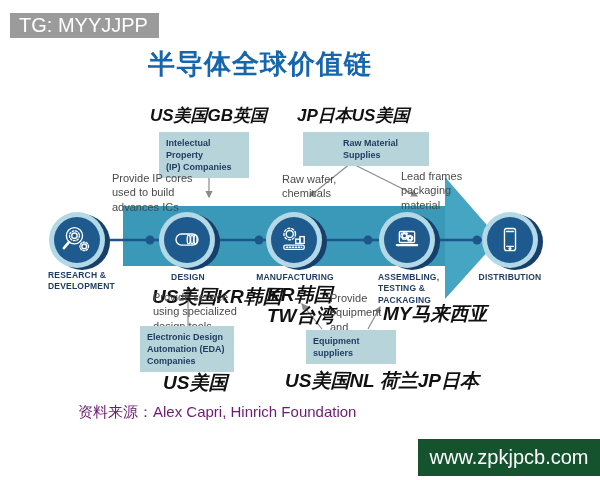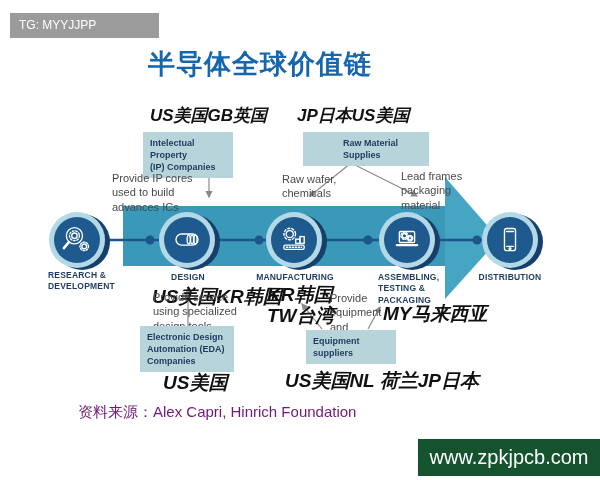--- a/index.html
+++ b/index.html
@@ -1,41 +1,41 @@
 <!DOCTYPE html>
 <html><head>
 <meta charset="utf-8">
 <style>
   html,body{margin:0;padding:0;}
   body{width:600px;height:480px;position:relative;background:#ffffff;
        font-family:"Liberation Sans","DejaVu Sans",sans-serif;overflow:hidden;}
   .abs{position:absolute;}
   
   #badge{left:10px;top:13px;width:140px;height:25px;background:#9b9b9b;color:#fff;
-         font-size:12px;line-height:25px;padding-left:9px;z-index:3;}
+         font-size:20px;line-height:25px;padding-left:9px;z-index:3;}
   #title{left:0;top:46px;width:520px;text-align:center;font-size:27px;font-weight:bold;
          color:#1566ac;letter-spacing:1px;z-index:3;}
   #source{left:78px;top:403px;font-size:15px;color:#701a75;z-index:3;}
   #watermark{left:418px;top:439px;width:182px;height:37px;background:#14532d;color:#fff;
          font-size:20px;text-align:center;line-height:37px;z-index:3;}
   
   .region{font-weight:bold;color:#111;z-index:3;white-space:pre-line;font-style:italic;}
   .region-sm{font-size:17px;}
   .region-lg{font-size:19px;}
   #region-ip{left:150px;top:104px;}
   #region-raw{left:297px;top:104px;}
   #region-design{left:152px;top:284px;}
   #region-mfg{left:267px;top:284px;line-height:1.12;}
   #region-asm{left:383px;top:301px;}
   #region-eda{left:163px;top:370px;}
   #region-equip{left:285px;top:368px;}
   
   .info-box{background:#b7d4da;color:#1d3a5f;font-weight:bold;font-size:9px;line-height:1.35;
             padding:5px 7px;white-space:pre-line;z-index:3;}
-  #box-ip{left:143px;top:132px;width:76px;}
+  #box-ip{left:159px;top:132px;width:76px;}
   #box-raw{left:303px;top:132px;width:79px;padding-left:40px;}
   #box-eda{left:140px;top:326px;width:80px;}
   #box-equip{left:306px;top:330px;width:76px;}
   
   .note{color:#4a4a4a;font-size:11px;line-height:1.3;white-space:pre-line;z-index:3;}
   #note-ip{left:112px;top:171px;}
   #note-raw-left{left:282px;top:172px;}
   #note-raw-right{left:401px;top:169px;}
   #note-eda{left:122px;top:290px;margin-left:31px;}
   #note-equip{left:330px;top:291px;width:44px;text-align:left;}

